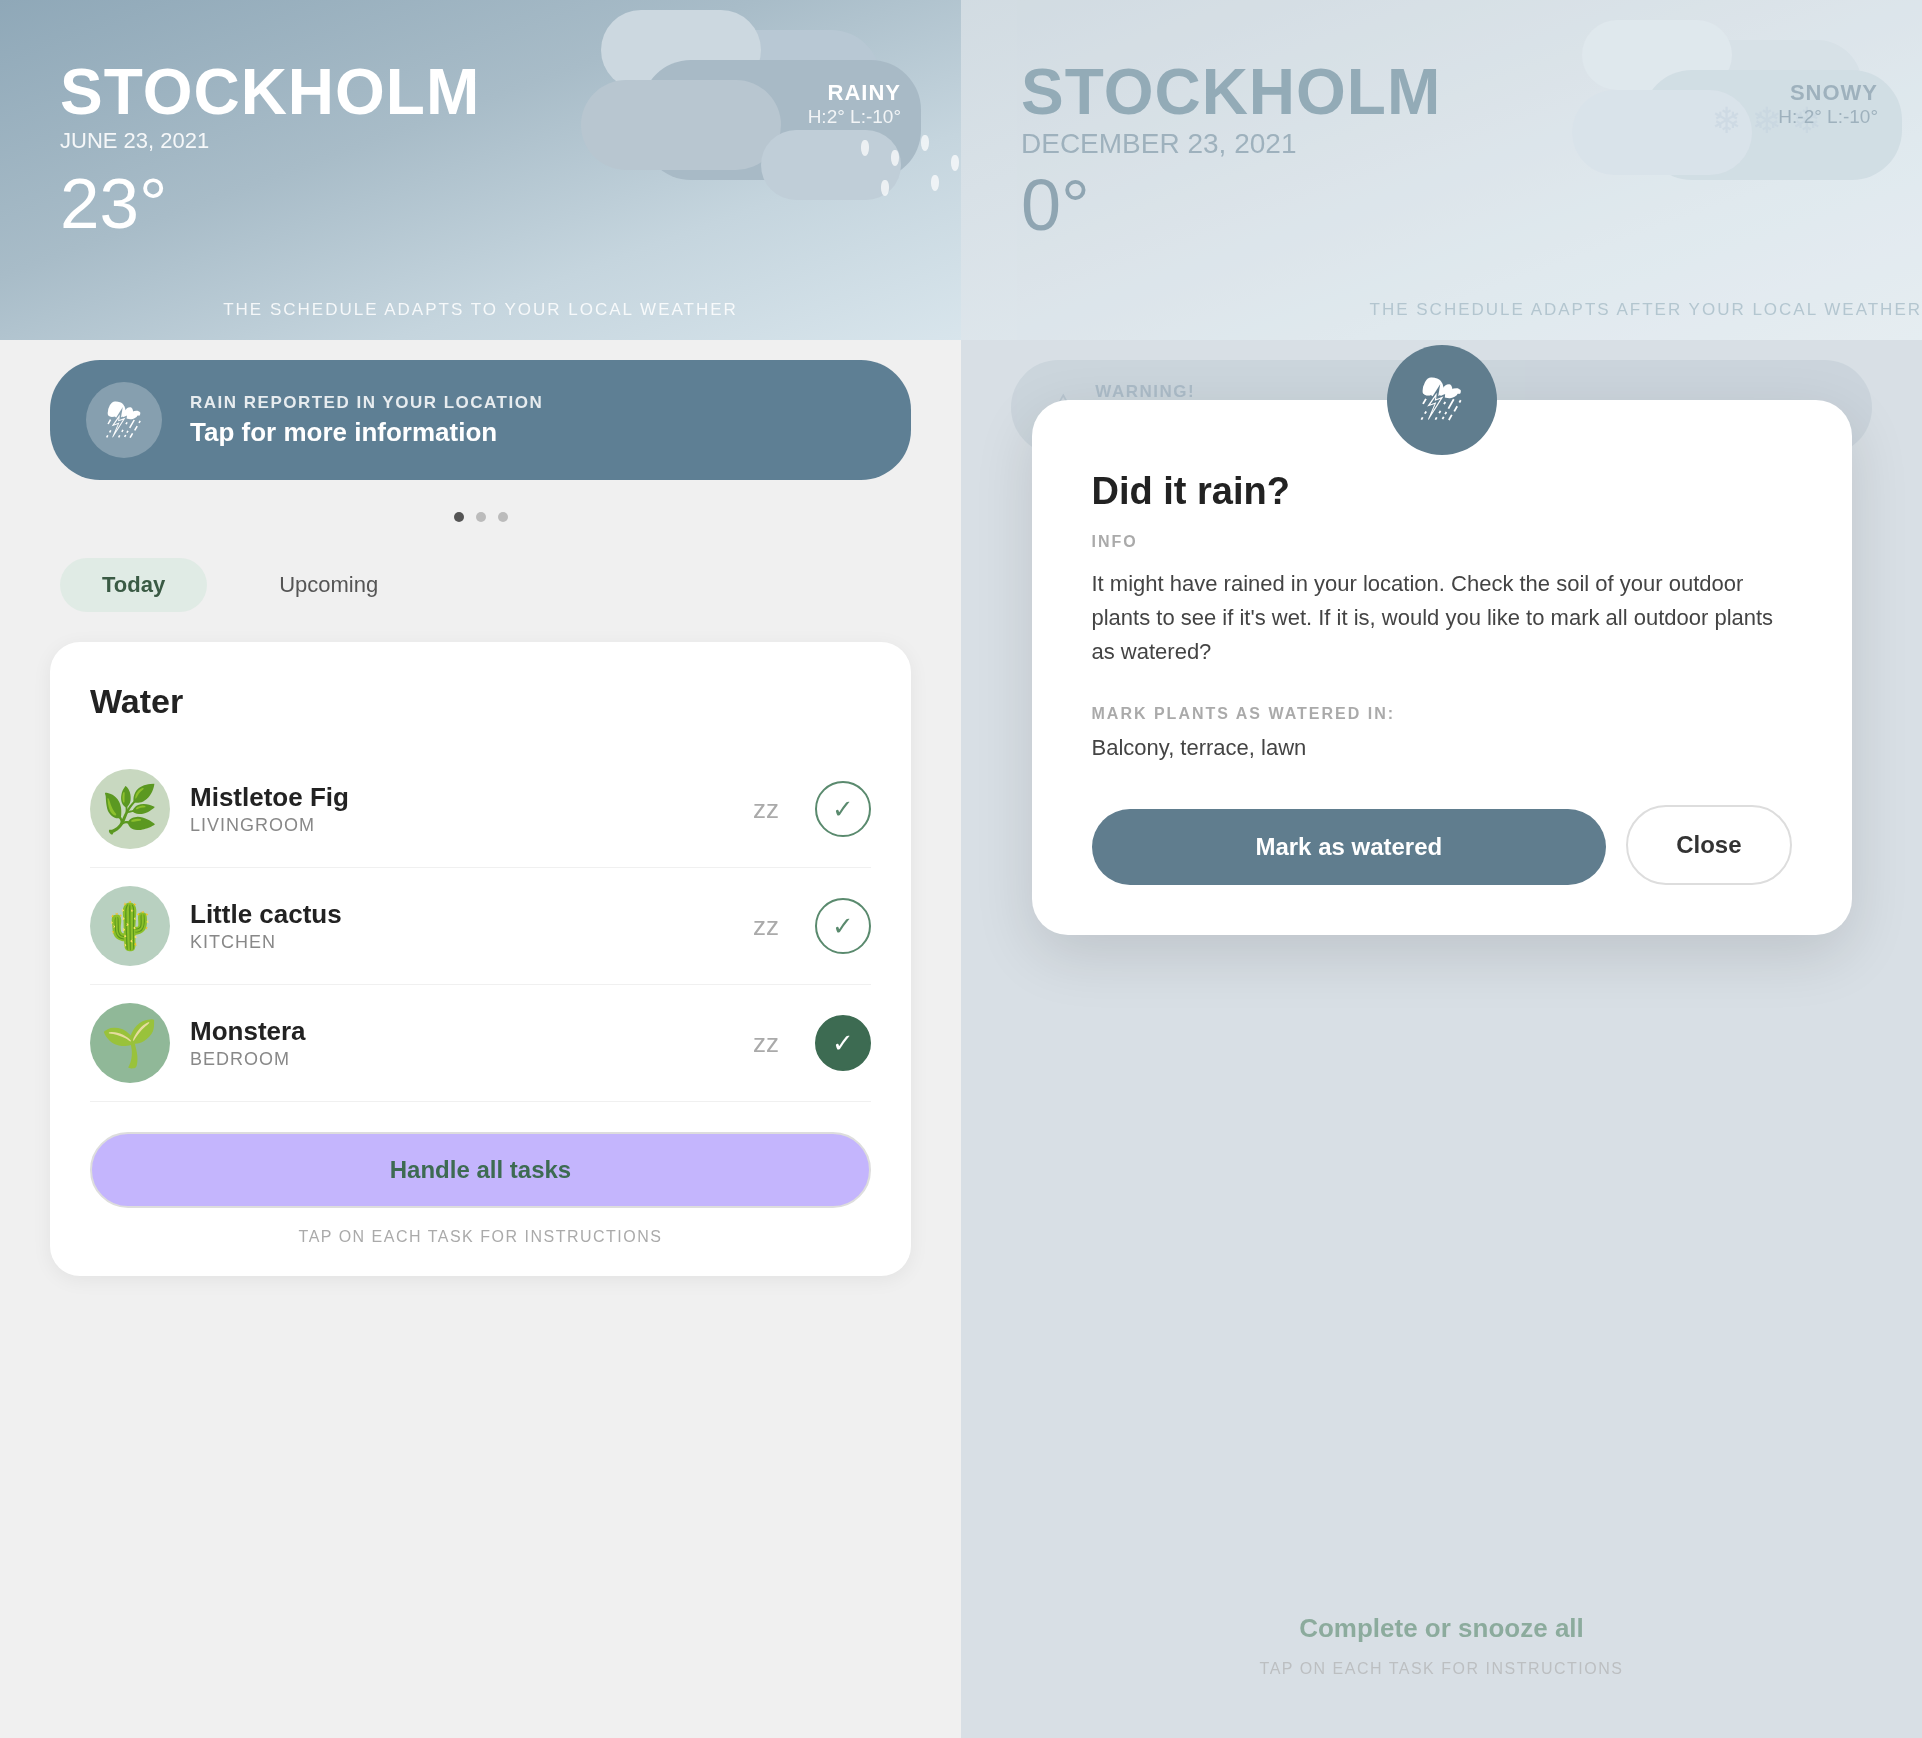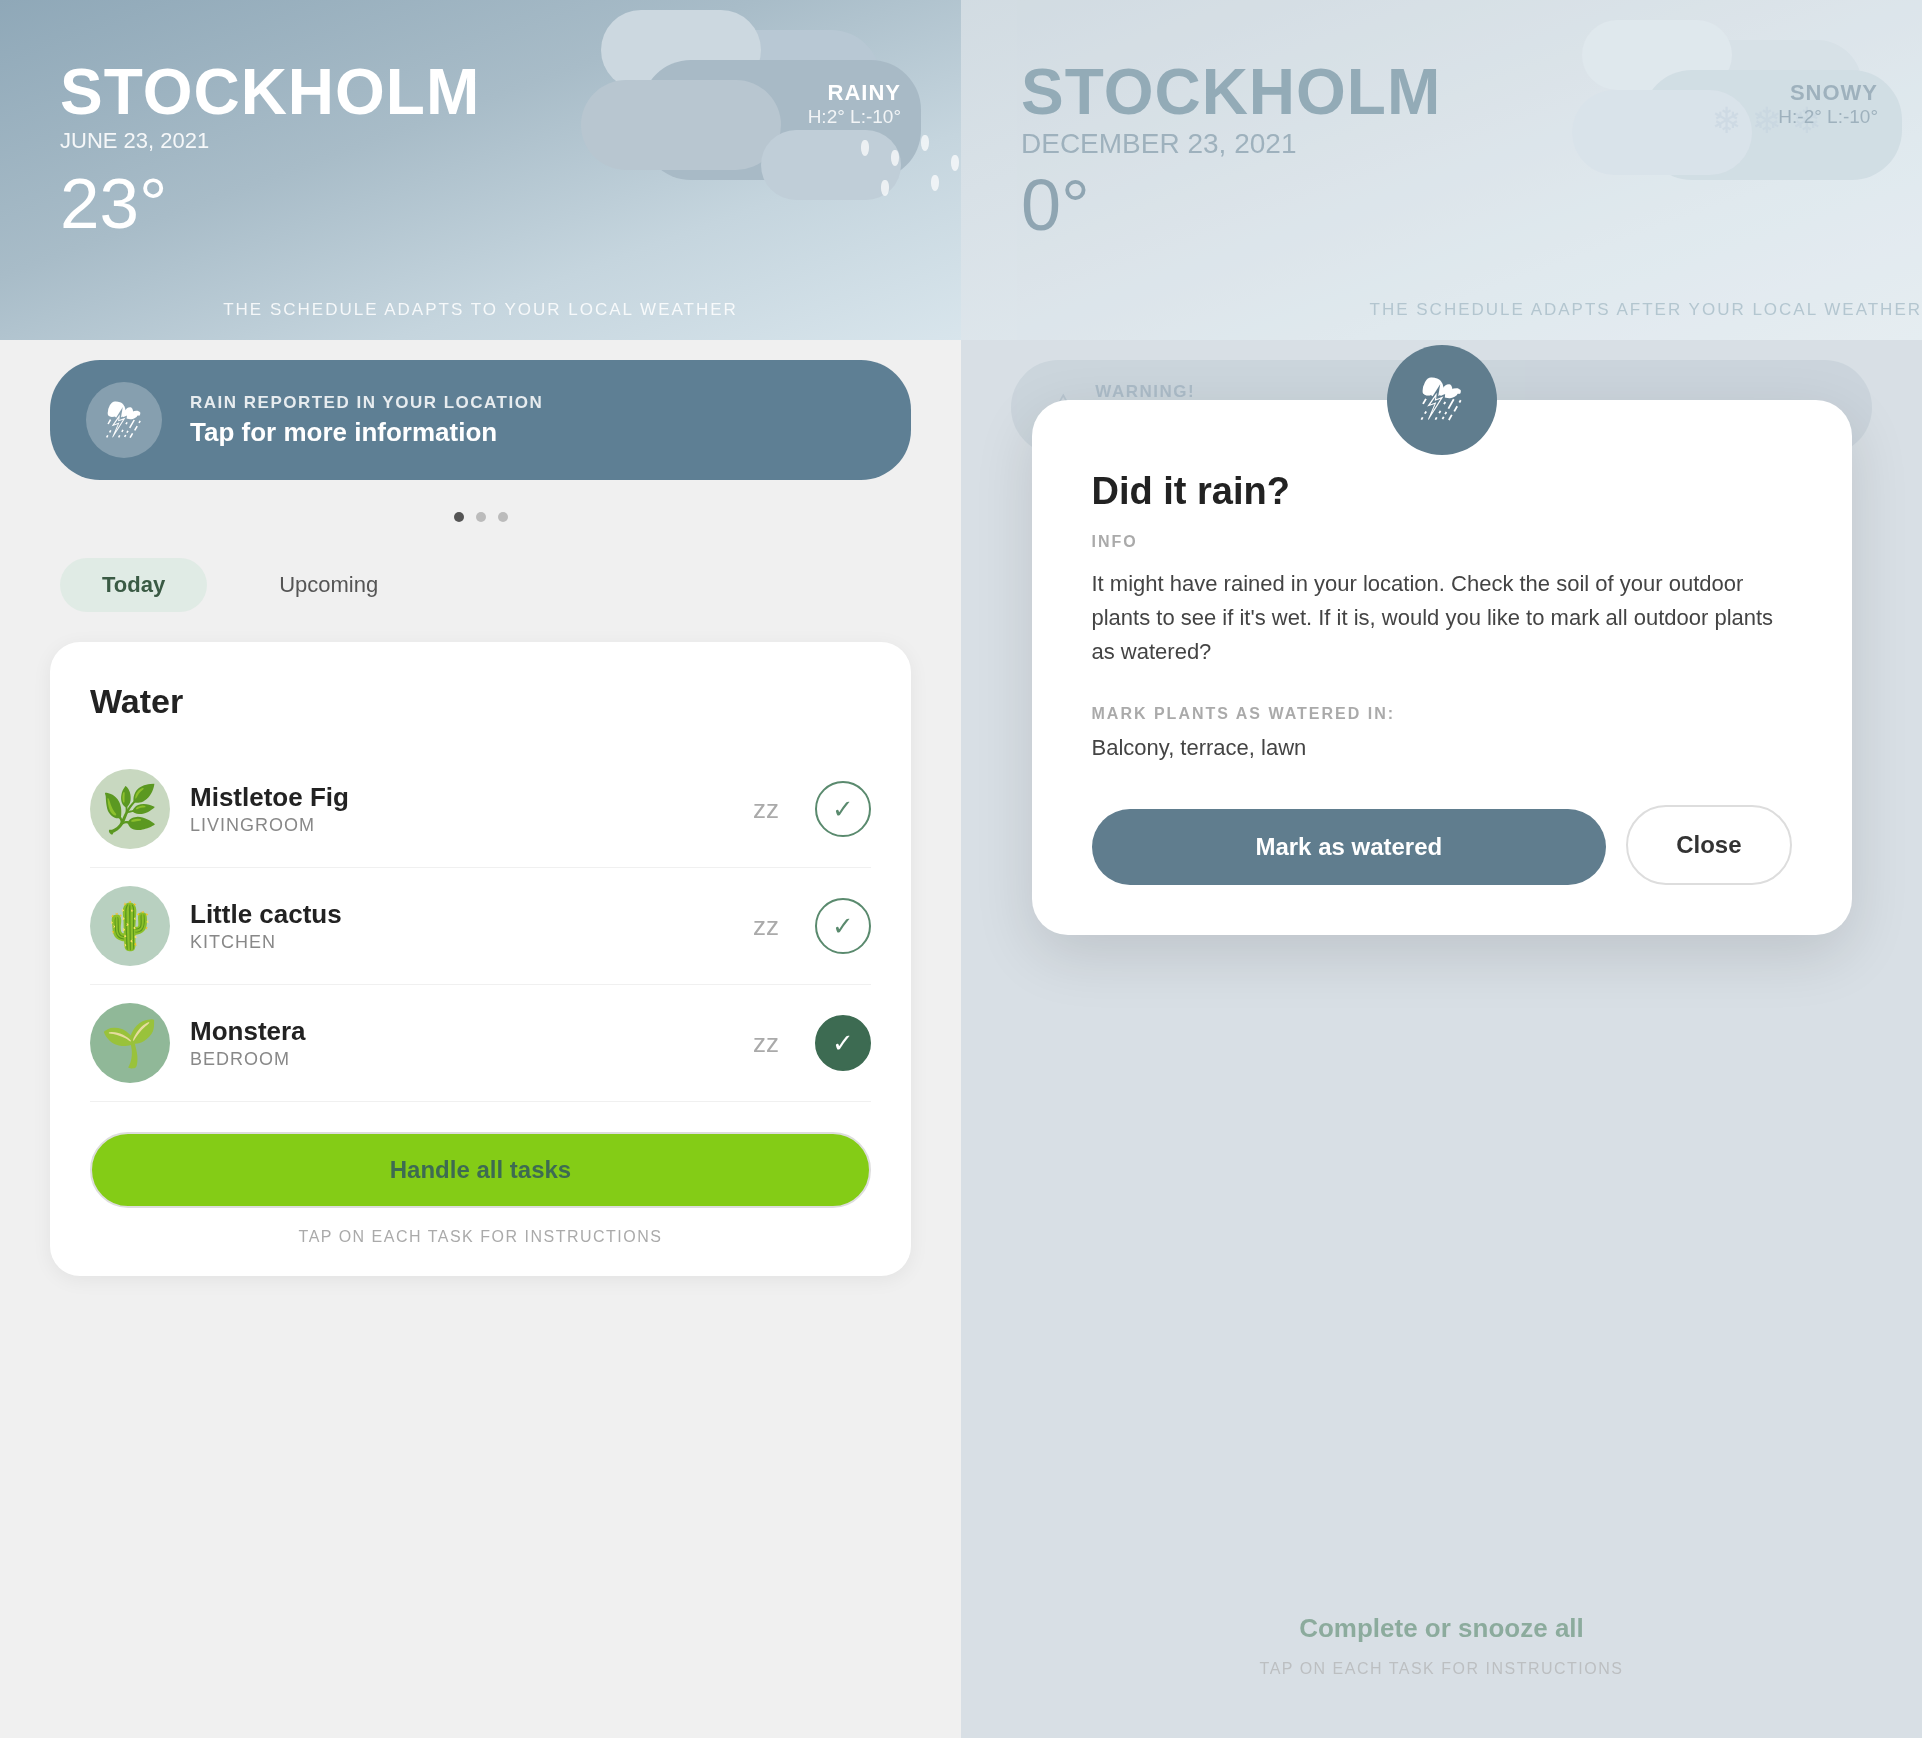--- a/index.html
+++ b/index.html
@@ -290,21 +290,21 @@
       font-size: 26px;
     }
 
     .checkmark.white {
       color: white;
     }
 
     .handle-btn {
       width: 100%;
       border: 2px solid #ddd;
-      background: #84cc16;
+      background: #c4b5fd;
       border-radius: 50px;
       padding: 22px;
       font-size: 24px;
       font-weight: 700;
       color: #3d6b52;
       cursor: pointer;
       margin-top: 30px;
       margin-bottom: 20px;
     }
 

